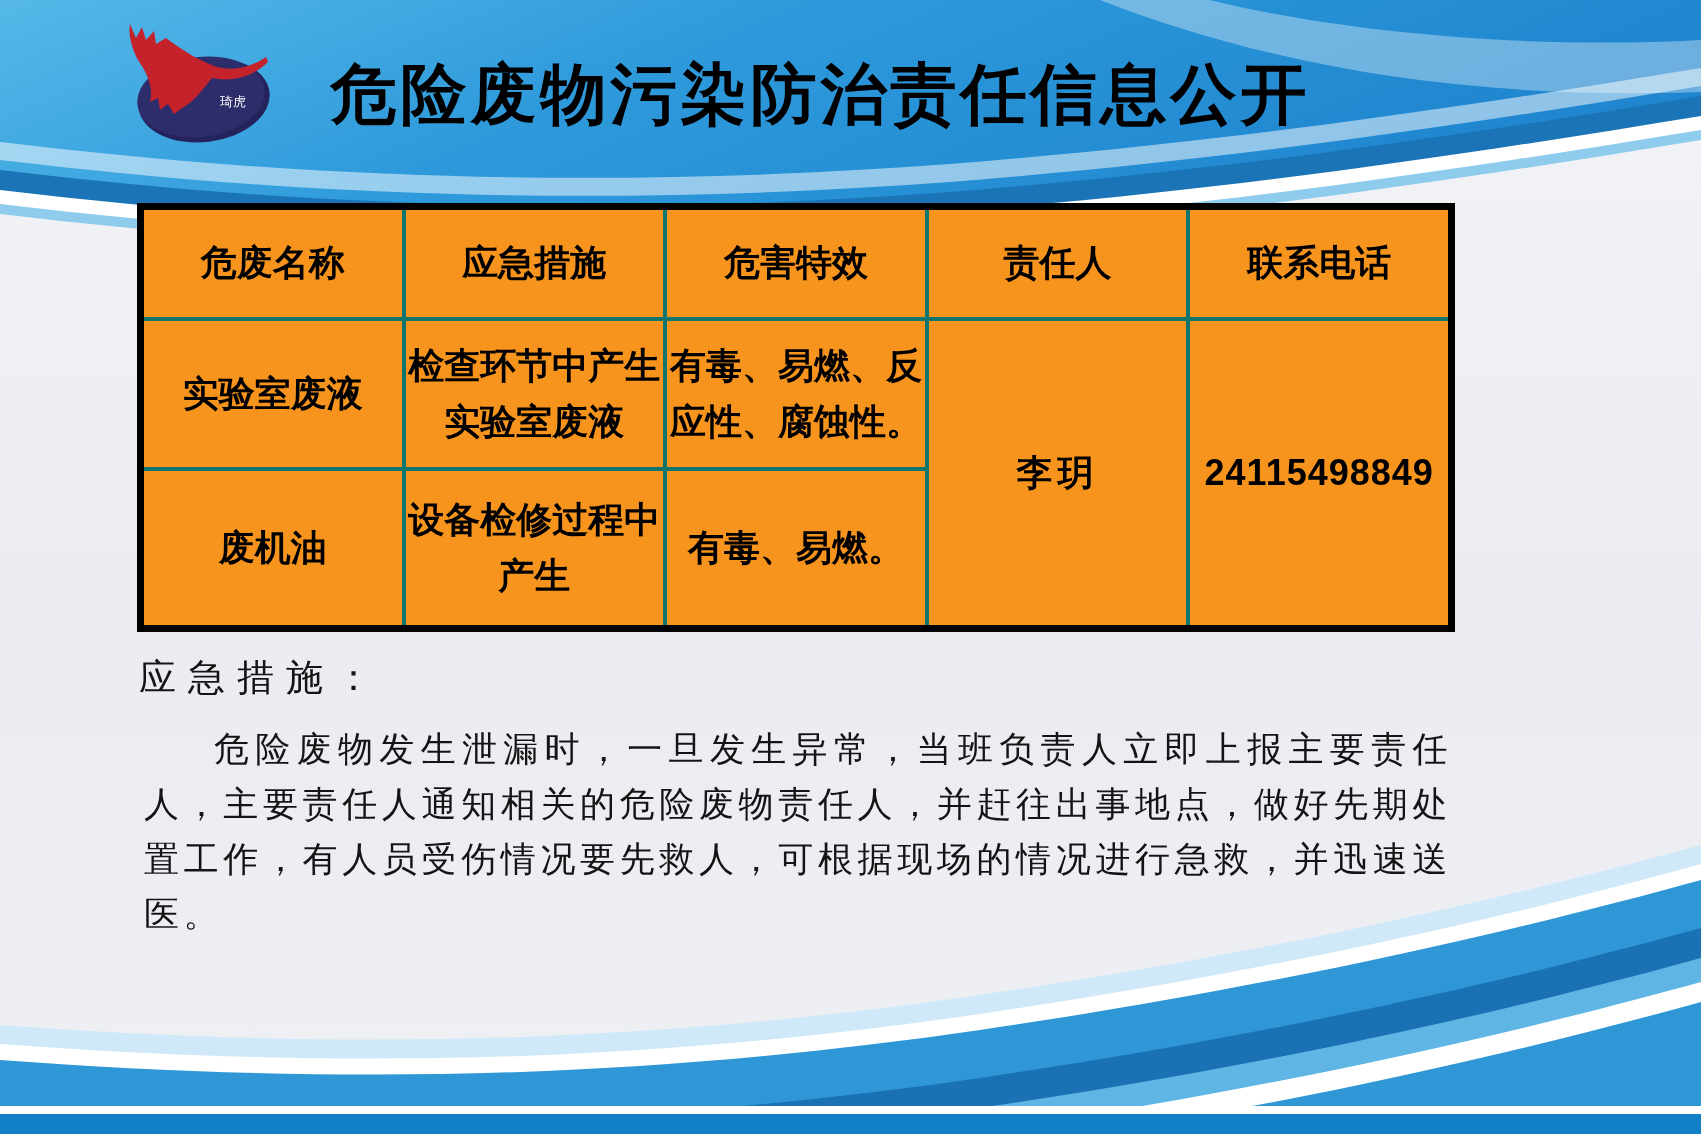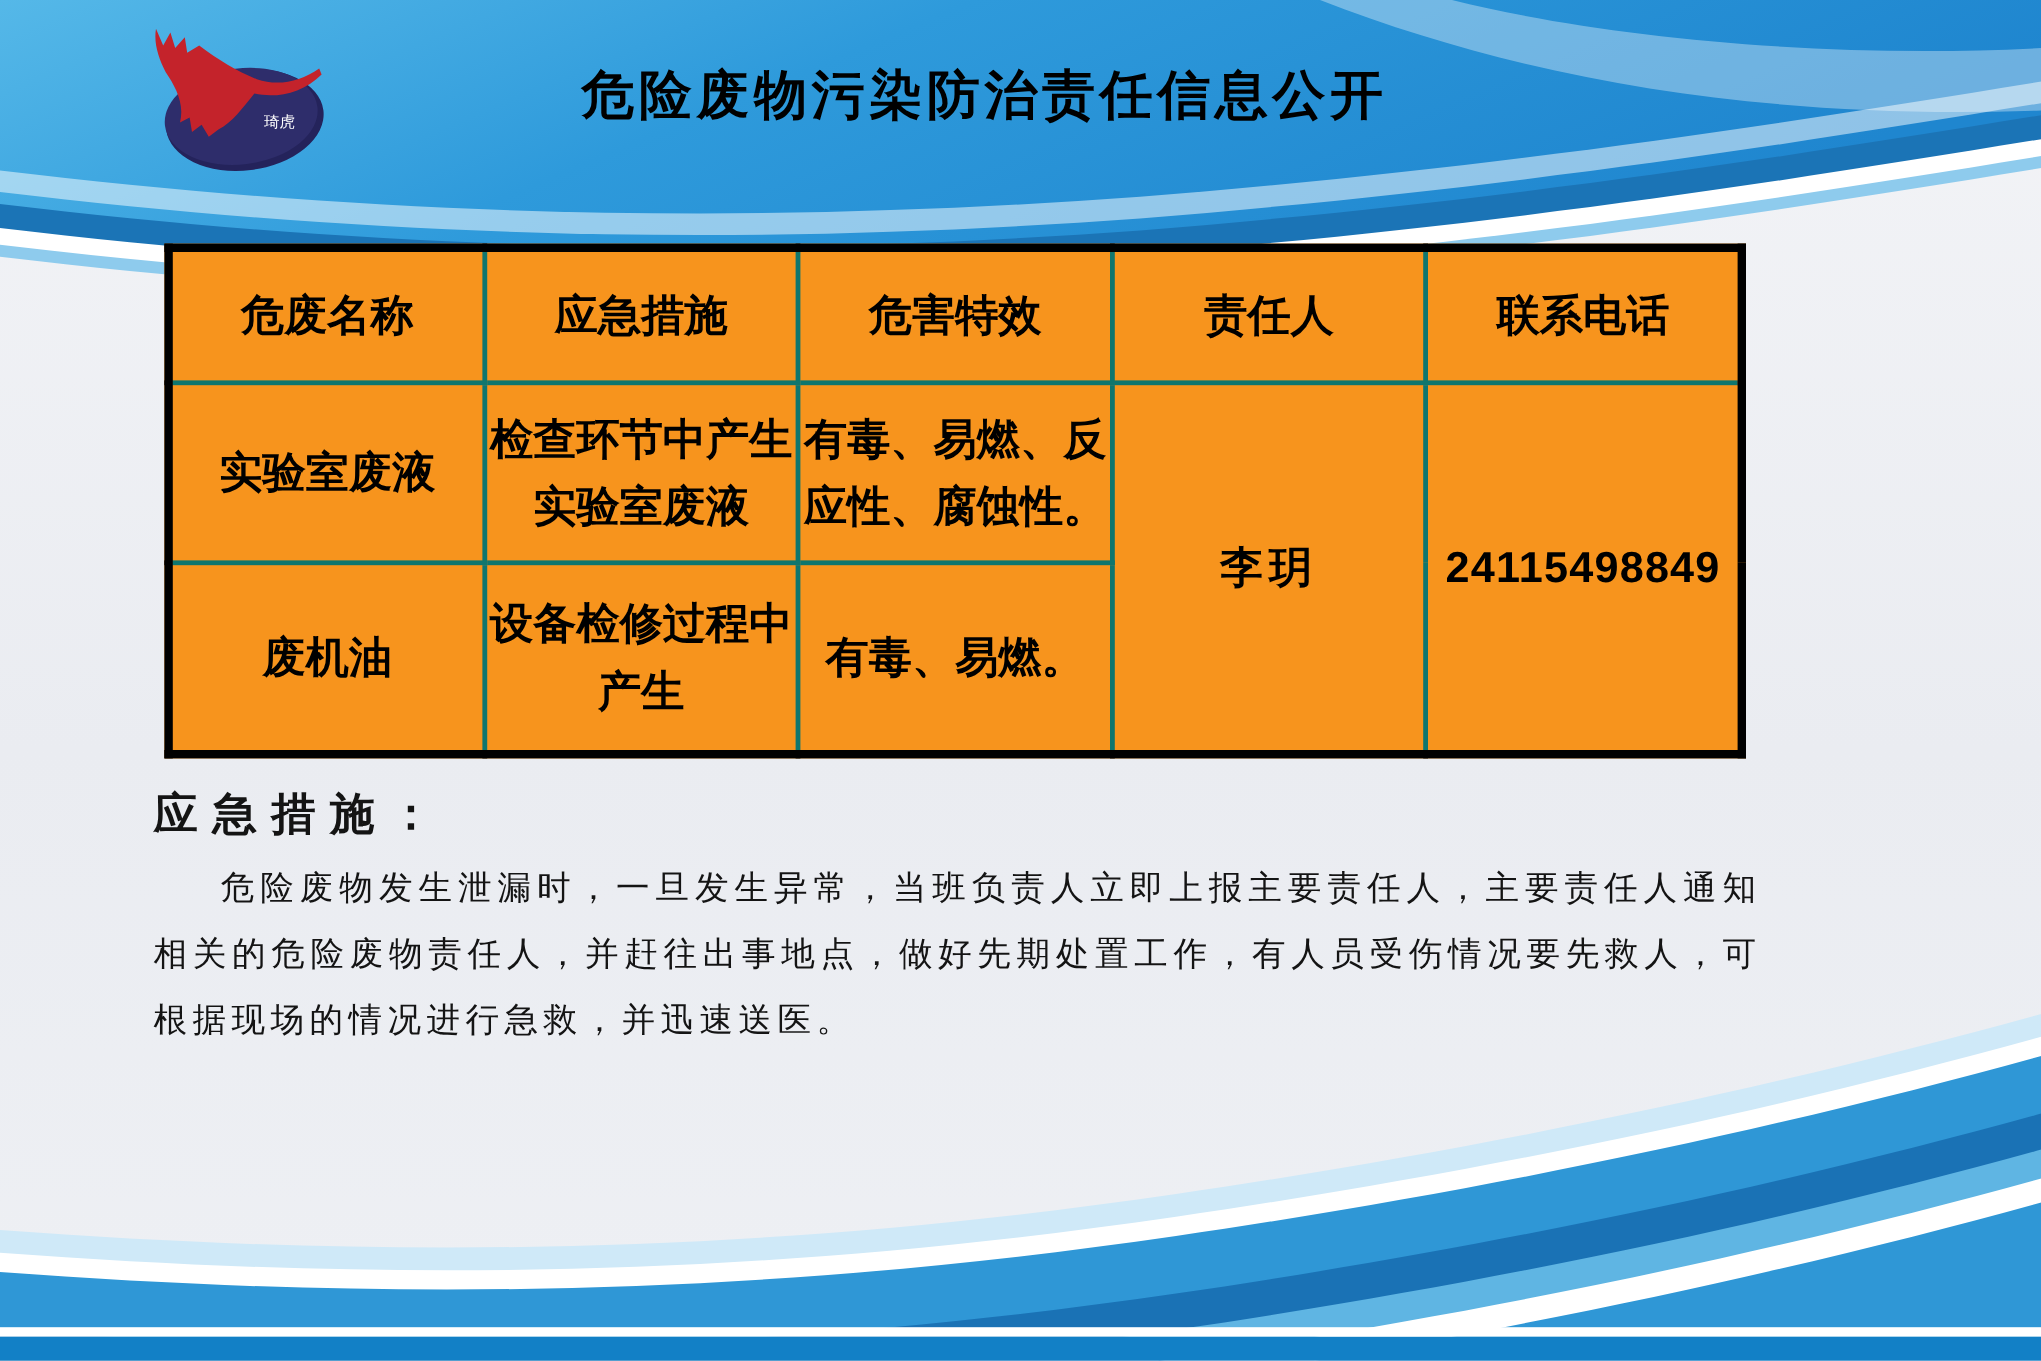--- a/index.html
+++ b/index.html
@@ -10,21 +10,21 @@
     padding-left:36px;
   }
   svg{display:block;}
   .top-waves,.bottom-waves{position:absolute;left:0;width:1701px;z-index:0;}
   .top-waves{top:0;height:260px;}
   .bottom-waves{bottom:0;height:300px;}
   .logo{position:absolute;left:100px;top:14px;width:190px;height:138px;z-index:2;}
   .title{
     position:absolute;left:0;top:50px;width:1701px;z-index:2;
     text-align:center;padding-right:60px;box-sizing:border-box;
-    font-size:44px;font-weight:900;letter-spacing:4px;color:#000;
+    font-size:66px;font-weight:900;letter-spacing:4px;color:#000;
     font-family:"Liberation Sans",sans-serif;
   }
   table.waste{
     position:absolute;left:137px;top:203px;width:1318px;height:422px;z-index:2;
     border-collapse:collapse;table-layout:fixed;
     background:#F7941D;
   }
   table.waste td,table.waste th{
     border:4px solid #0f766e;background:#F7941D;
     text-align:center;vertical-align:middle;
@@ -37,24 +37,24 @@
   tr.hdr{height:112px;}
   tr.r1{height:150px;}
   tr.r2{height:160px;}
   td.phone{font-family:"Liberation Serif",serif;font-weight:400;font-size:42px;letter-spacing:1px;}
   td.person{letter-spacing:5px;}
   .measures{
     position:absolute;left:128px;top:650px;width:1340px;z-index:2;
     font-family:"DejaVu Serif",serif;color:#141414;
   }
   .measures-heading{
-    font-size:37px;letter-spacing:12px;line-height:56px;margin:0 0 6px 0;font-weight:700;
+    font-size:37px;letter-spacing:12px;line-height:56px;margin:0 0 6px 11px;font-weight:400;
   }
   .measures p{
-    margin:0;font-size:28px;letter-spacing:4.5px;line-height:55px;
+    margin:16px;font-size:35px;letter-spacing:4.5px;line-height:55px;
     text-align:justify;text-indent:2em;
   }
 </style>
 </head>
 <body>
 
 <div class="slide">
 
   <svg class="top-waves" viewBox="0 0 1701 260" preserveAspectRatio="none" aria-hidden="true">
     <defs>

